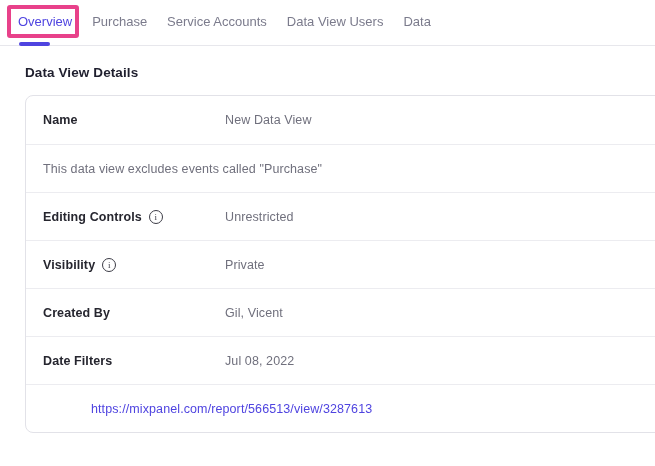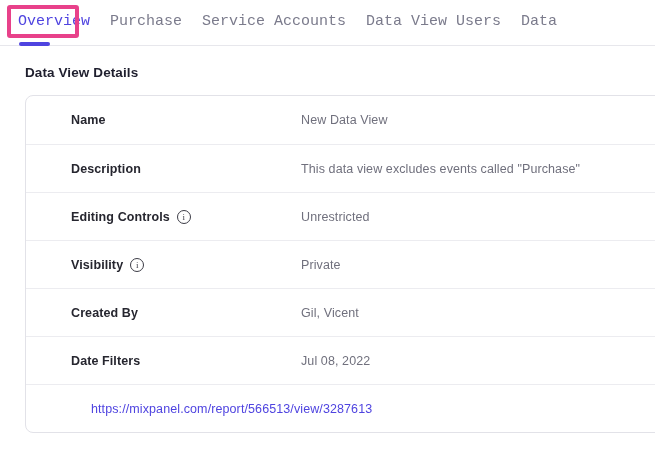--- a/index.html
+++ b/index.html
@@ -3,40 +3,40 @@
 <meta charset="utf-8">
 <style>
   * { margin:0; padding:0; box-sizing:border-box; }
   html,body { width:655px; height:466px; background:#ffffff; overflow:hidden;
     font-family:"Liberation Sans","DejaVu Sans",sans-serif; }
   .page { position:relative; width:655px; height:466px; }
 
   
   .tabbar { display:flex; align-items:flex-end; padding:14px 0 0 18px;
     border-bottom:1px solid #e7e7ec; }
-  .tab { margin-right:20px; padding-bottom:16px; font-size:15px; line-height:15px;
-    color:#7b7b8c; position:relative; cursor:pointer; white-space:nowrap;font-family:Liberation Mono, monospace; }
+  .tab { margin-right:20px; padding-bottom:16px; font-size:13px; line-height:15px;
+    color:#7b7b8c; position:relative; cursor:pointer; white-space:nowrap; }
   .tab.active { color:#4f44e0; }
   .tab.active .tab-indicator { position:absolute; left:1px; width:31px; height:4px;
     bottom:-1px; background:#4f44e0; border-radius:2px; }
 
   
   .annotation-box { position:absolute; left:7px; top:5px; width:72px; height:33px;
     border:4px solid #e8418a; border-radius:3px; pointer-events:none; z-index:5; }
 
   
   .section-title { margin:19px 0 14px 25px; font-size:13.5px; font-weight:bold;
     color:#1f1f2e; letter-spacing:.1px; }
 
   .card { margin:15px 0 0 25px; width:700px; border:1px solid #e2e2e8;
     border-radius:8px; background:#fff; }
   .detail-row { display:flex; align-items:center; height:48px; padding-left:17px; }
   .detail-row + .detail-row { border-top:1px solid #ececf0; }
-  .detail-label { width:230px; font-size:12.5px; font-weight:bold; color:#26262f;
-    display:flex; align-items:center; letter-spacing:.1px;margin-left:28px; }
+  .detail-label { width:182px; font-size:12.5px; font-weight:bold; color:#26262f;
+    display:flex; align-items:center; letter-spacing:.1px; }
   .detail-value { flex:1; font-size:12.5px; color:#70707d; letter-spacing:.1px; }
   .detail-value a { color:#4f44e0; text-decoration:none;padding-left:48px; }
 
   .info-icon { display:inline-flex; align-items:center; justify-content:center;
     width:14px; height:14px; border:1.3px solid #3c3c46; border-radius:50%;
     font-size:9px; font-weight:normal; color:#3c3c46; margin-left:7px;
     font-family:"Liberation Serif","DejaVu Serif",serif; cursor:pointer; }
 </style>
 </head>
 <body>
@@ -67,21 +67,20 @@
   <div class="section-title">Data View Details</div>
 
   <div class="card">
 
     <div class="detail-row">
       <div class="detail-label">Name</div>
       <div class="detail-value">New Data View</div>
     </div>
 
     <div class="detail-row">
-      <div class="detail-label">Description</div>
       <div class="detail-value">This data view excludes events called "Purchase"</div>
     </div>
 
     <div class="detail-row">
       <div class="detail-label">
         <span>Editing Controls</span>
         <span class="info-icon">i</span>
       </div>
       <div class="detail-value">Unrestricted</div>
     </div>

